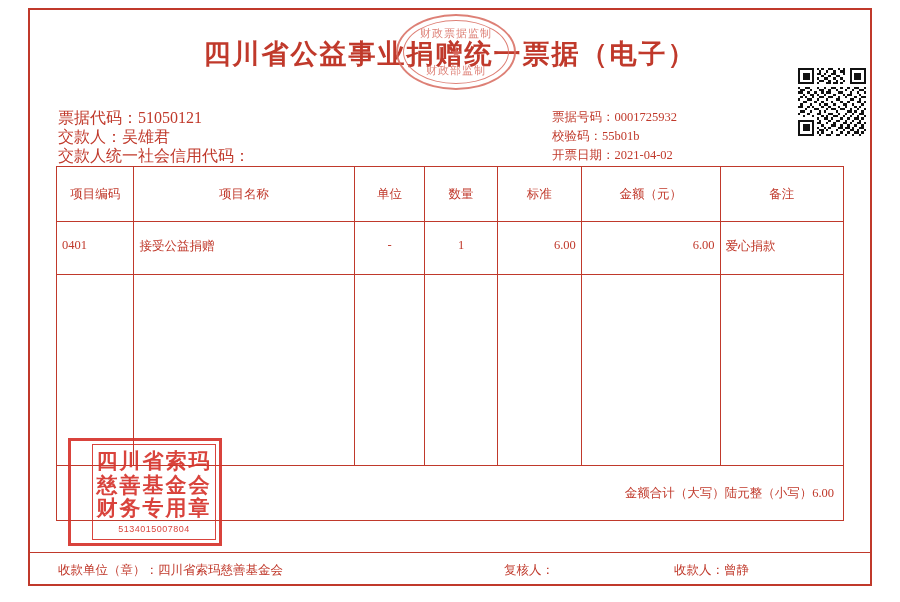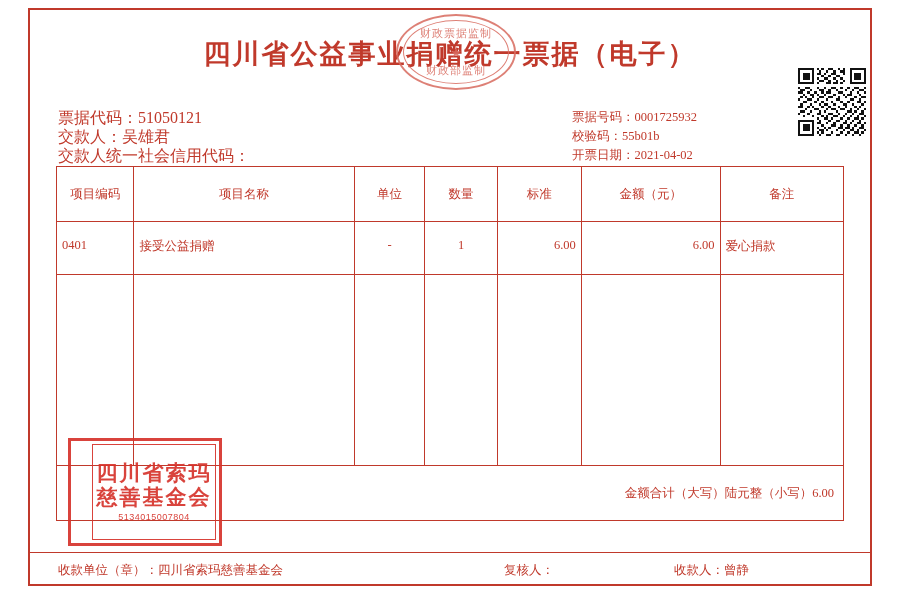--- a/index.html
+++ b/index.html
@@ -105,21 +105,21 @@
   .meta-left {
     position: absolute;
     left: 58px;
     top: 108px;
     font-size: 16px;
     line-height: 19px;
     font-family: "Liberation Serif", serif;
   }
   .meta-right {
     position: absolute;
-    left: 572px;
+    left: 552px;
     top: 108px;
     font-size: 12.5px;
     line-height: 19px;
     font-family: "Liberation Serif", serif;
   }
   .meta-row {
     white-space: nowrap;
   }
   .meta-label { }
   .meta-value { }
@@ -546,20 +546,21 @@
           </div>
         </td>
       </tr>
     </tbody>
   </table>
 
   <div class="square-stamp">
     <div class="inner">
       <div class="l1">四川省索玛</div>
       <div class="l2">慈善基金会</div>
+      <div class="l3">财务专用章</div>
       <div class="code">5134015007804</div>
     </div>
   </div>
 
   <div class="footer-line"></div>
 
   <div class="footer">
     <div class="f-unit">
       <span>收款单位（章）：</span><span>四川省索玛慈善基金会</span>
     </div>

